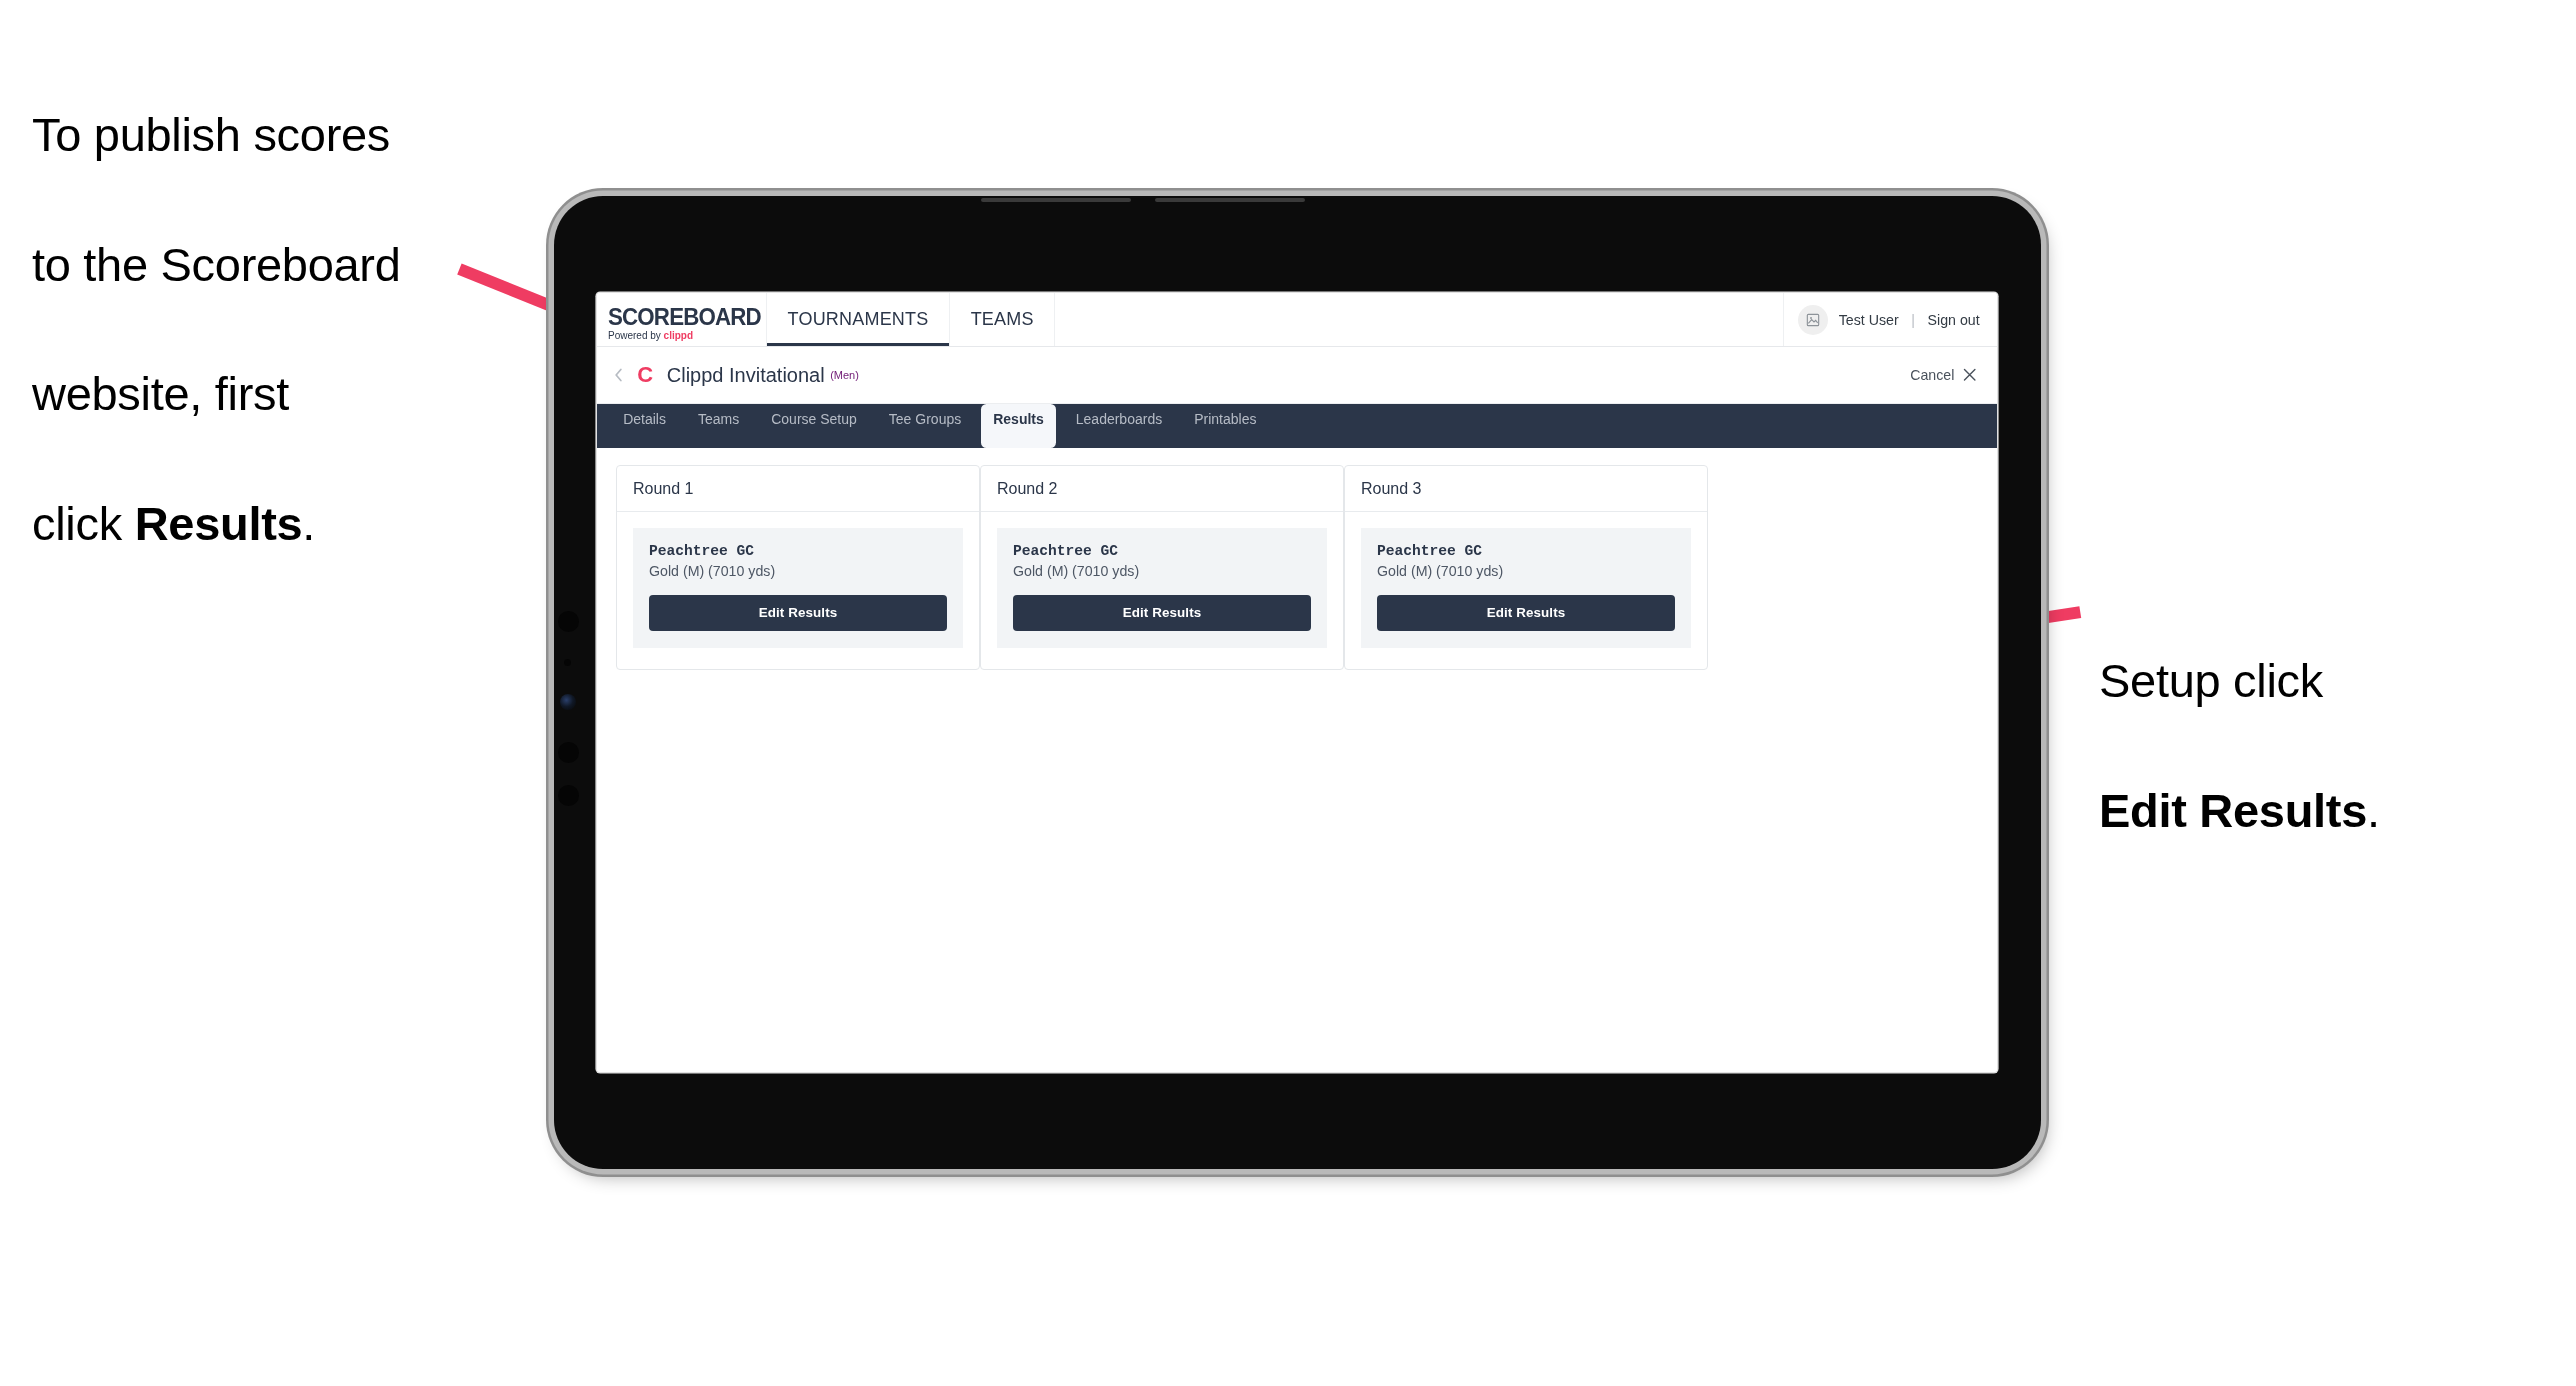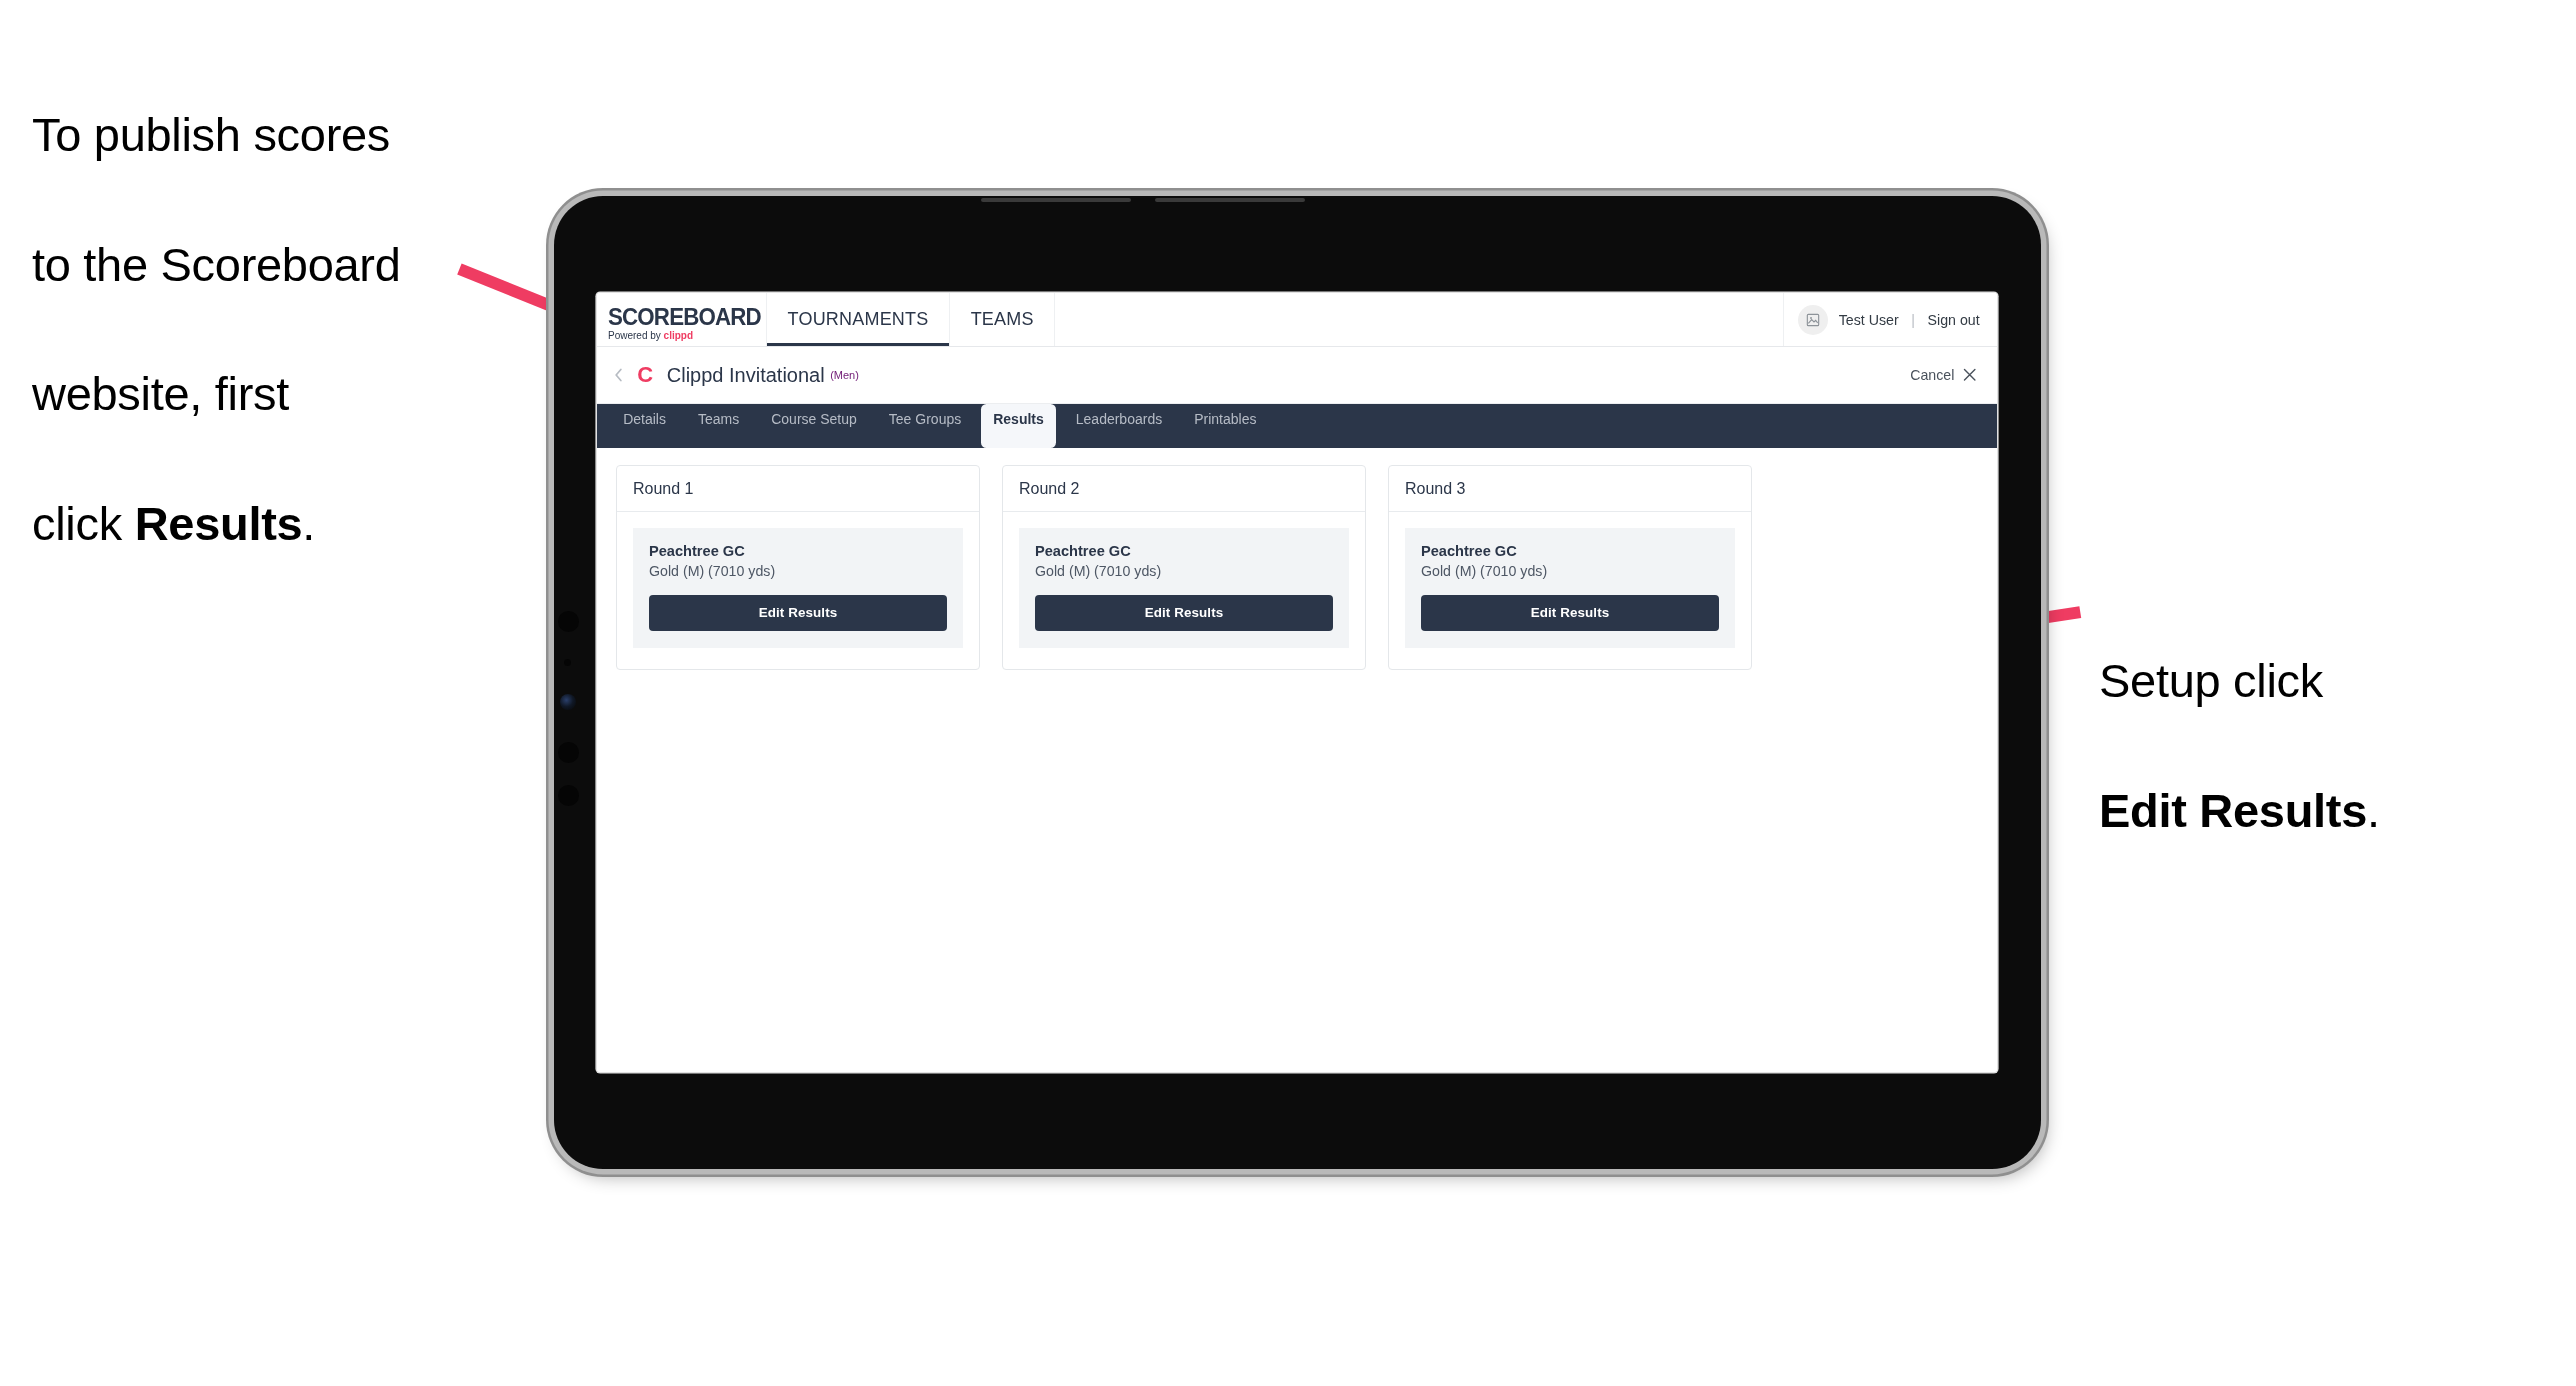--- a/index.html
+++ b/index.html
@@ -218,21 +218,21 @@
     font-weight: bold;
   }
 
   
   #content {
     background: #ffffff;
     height: calc(100% - 54px - 57px - 44px);
     padding: 17.4px 19px;
     display: flex;
     align-items: flex-start;
-    gap: 22px;
+    gap: 0;
   }
 
   .round-card {
     width: 364px;
     background: #ffffff;
     border: 0.8px solid #e4e7ea;
     border-radius: 4px;
   }
   .round-card-head {
     padding: 13.4px 16px;
@@ -246,20 +246,21 @@
   .round-card-body { padding: 16px 16px 20.6px 16px; }
   .course-panel {
     background: #f2f4f6;
     padding: 15px 16px 17.4px 16px;
   }
   .course-name {
     font-size: 14.6px;
     font-weight: bold;
     color: #2b3649;
     margin-bottom: 4px;
+    font-family: Liberation Mono, monospace;
   }
   .course-tee {
     font-size: 14.2px;
     color: #4e5765;
     margin-bottom: 16px;
   }
   .edit-results-btn {
     display: block;
     width: 100%;
     background: #2b3649;

